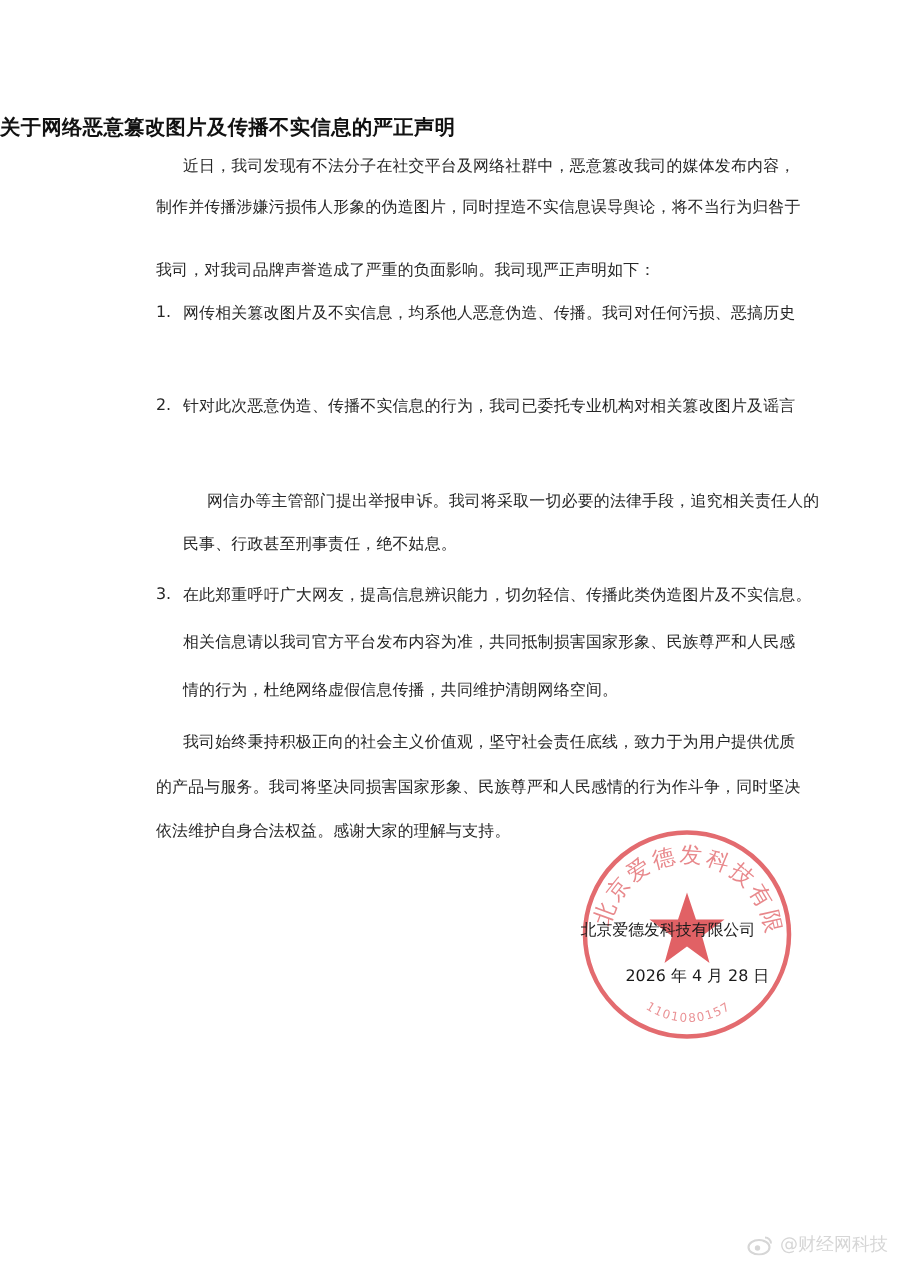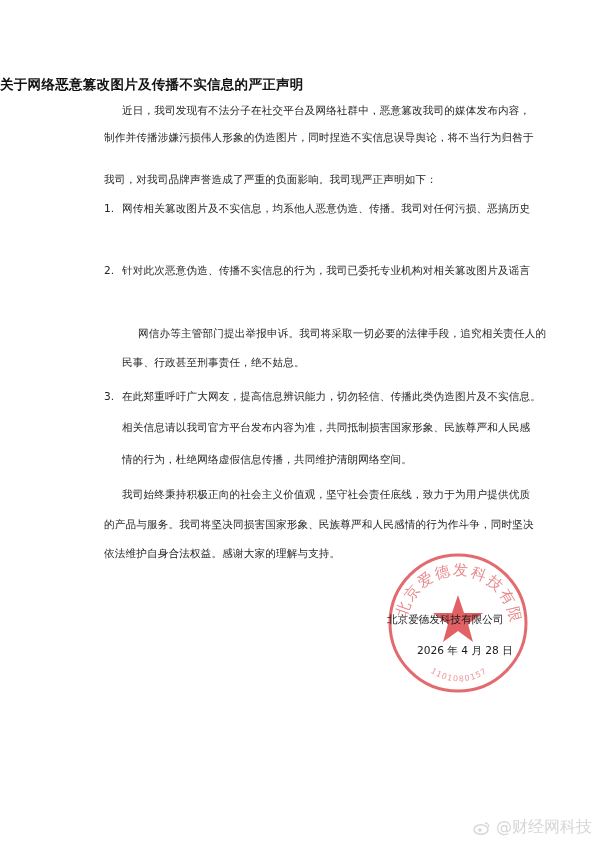--- a/index.html
+++ b/index.html
@@ -5,21 +5,21 @@
   html, body { margin: 0; padding: 0; }
   body { width: 600px; height: 848px; background: #ffffff; position: relative; overflow: hidden;
          font-family: "DejaVu Sans", "Liberation Sans", sans-serif; color: #1c1c1c; }
   .page { position: absolute; left: 0; top: 0; width: 600px; height: 848px; }
   .title { position: absolute; top: 76px; left: 0; width: 600px; text-align: left;
            font-size: 13.5px; font-weight: bold; color: #111; letter-spacing: 0.3px; }
   .line { position: absolute; font-size: 10.6px; white-space: nowrap; color: #262626; letter-spacing: 0.15px; }
   .num { position: absolute; font-size: 10.6px; color: #262626; }
   .seal { position: absolute; left: 383px; top: 548px; width: 150px; height: 150px; }
   .sign { position: absolute; font-size: 10.6px; color: #1a1a1a; white-space: nowrap; }
-  .watermark { position: absolute; right: 8px; bottom: 10px; font-size: 16px; color: #d6d6d6; white-space: nowrap; }
+  .watermark { position: absolute; right: 8px; bottom: 10px; font-size: 12px; color: #d6d6d6; white-space: nowrap; }
   .wm-icon { display: inline-block; width: 18px; height: 14px; vertical-align: middle; }
 </style>
 </head>
 <body>
 
 <div class="page">
 
   <div class="title">关于网络恶意篡改图片及传播不实信息的严正声明</div>
 
   <div class="line" style="left:122px; top:104px;">近日，我司发现有不法分子在社交平台及网络社群中，恶意篡改我司的媒体发布内容，</div>

